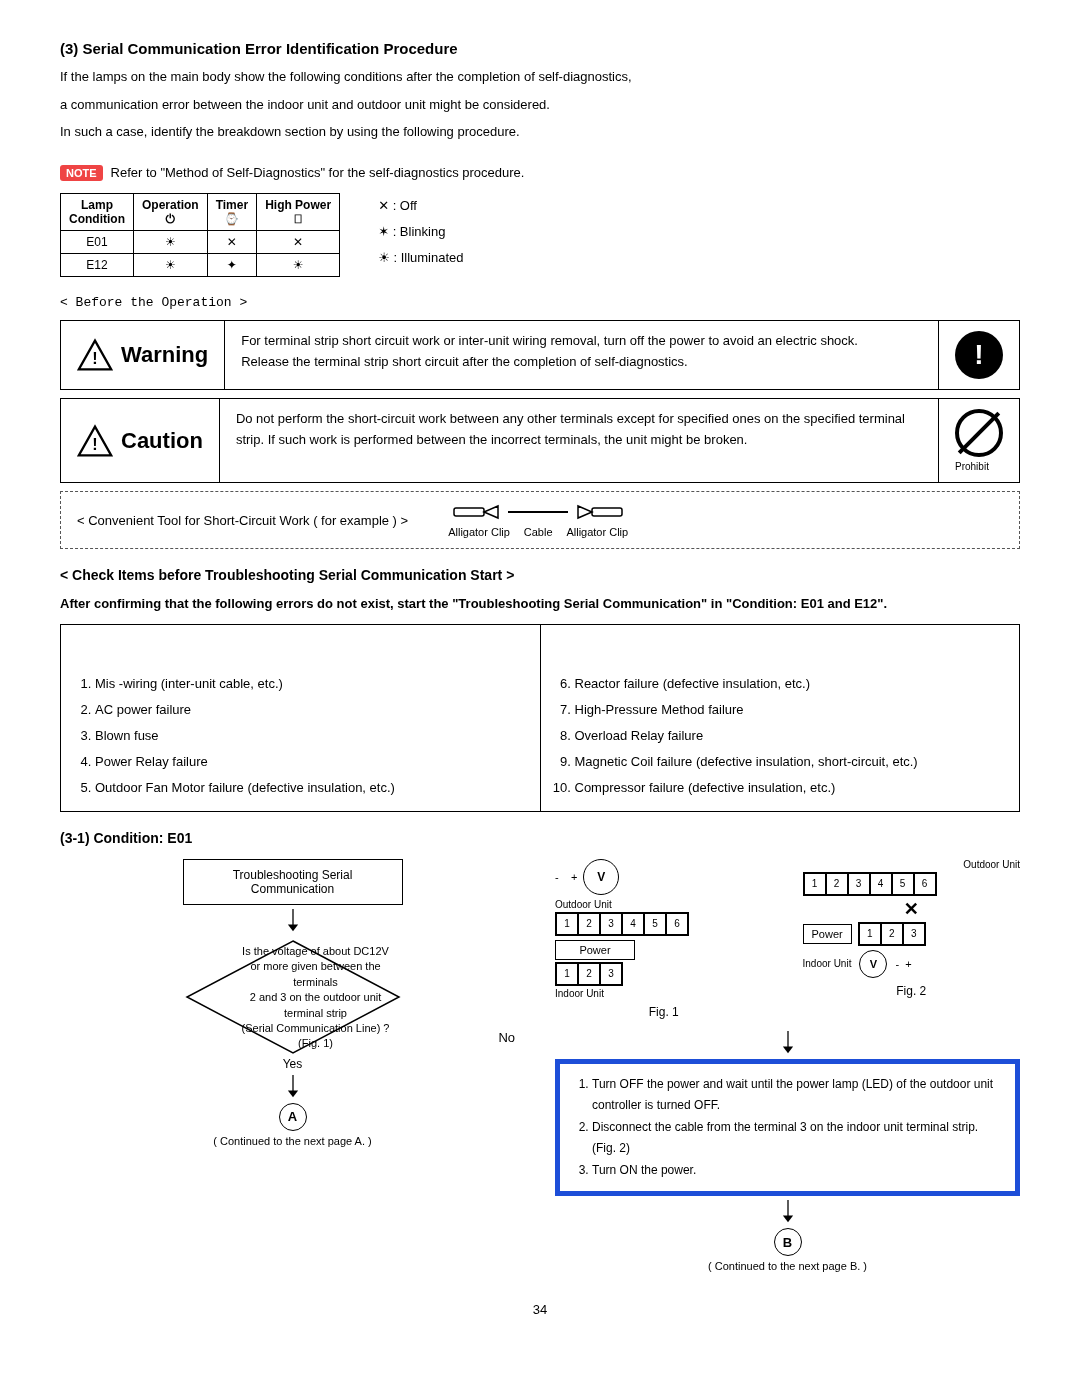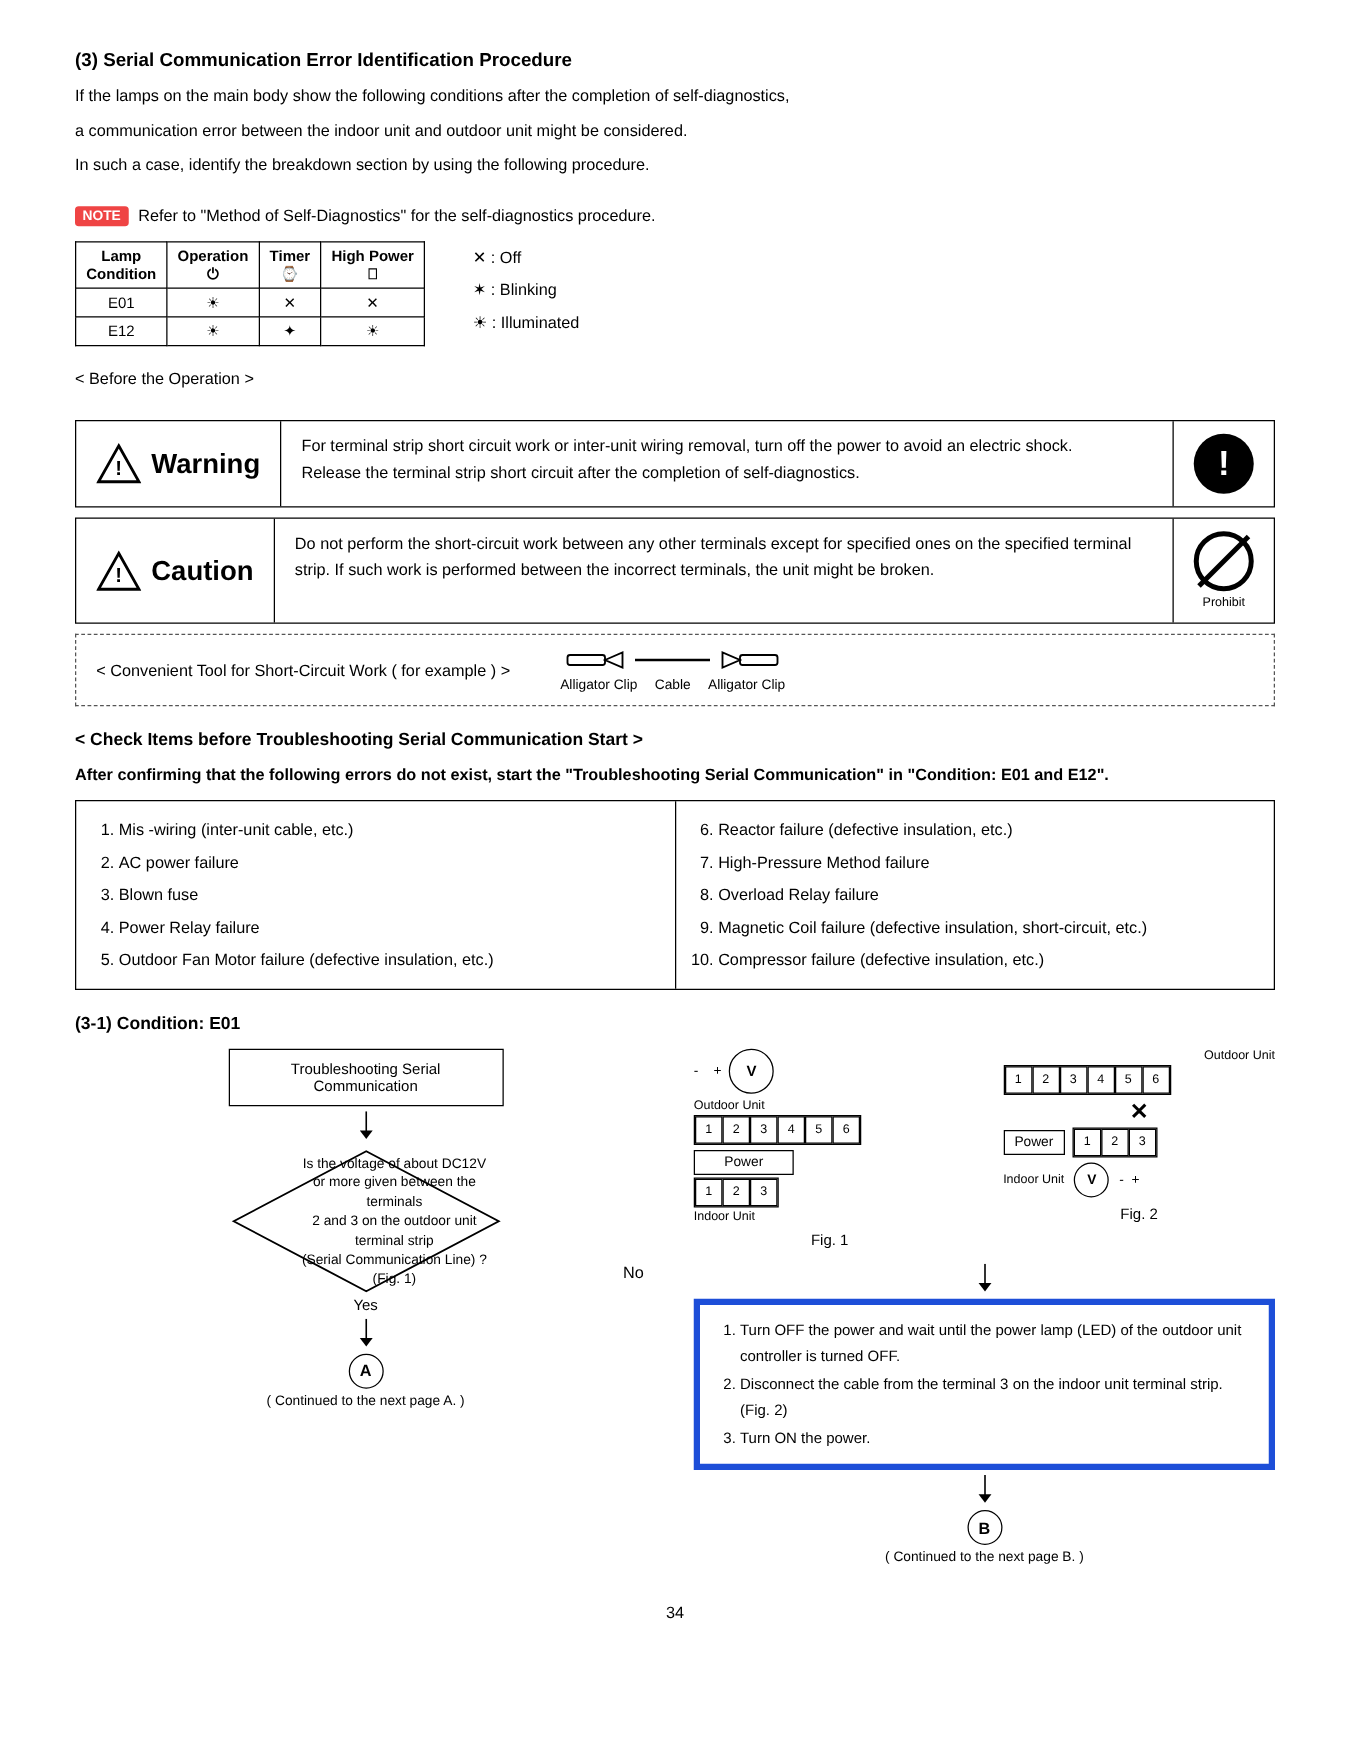--- a/index.html
+++ b/index.html
@@ -115,21 +115,21 @@
       content: '';
       position: absolute;
       width: 4px;
       height: 56px;
       background: #000;
       transform: rotate(45deg);
       top: -8px;
     }
     .prohibit-label {
       font-size: 10px;
-      text-align: center;
+      text-align: left;
       margin-top: 4px;
     }
 
     
     .tool-box {
       border: 1.5px dashed #555;
       padding: 10px 16px;
       margin-bottom: 16px;
       display: flex;
       align-items: center;
@@ -166,20 +166,21 @@
     .list-col {
       flex: 1;
       padding: 10px 16px;
     }
     .list-col:first-child {
       border-right: 1px solid #000;
     }
     .list-col ol {
       padding-left: 18px;
       line-height: 2;
+      margin-top: 36px;
     }
 
     
     .condition-title {
       font-size: 14px;
       font-weight: bold;
       margin: 12px 0 10px 0;
     }
 
     
@@ -313,21 +314,22 @@
 
     .page-number {
       text-align: center;
       margin-top: 30px;
       font-size: 13px;
     }
 
     
     .before-op {
       font-size: 13px;
-      margin-bottom: 24px;
+      margin-bottom: 8px;
+      font-family: Liberation Mono, monospace;
     }
   </style>
 </head>
 <body>
 
 
 
 
 
 <h2>(3) Serial Communication Error Identification Procedure</h2>

